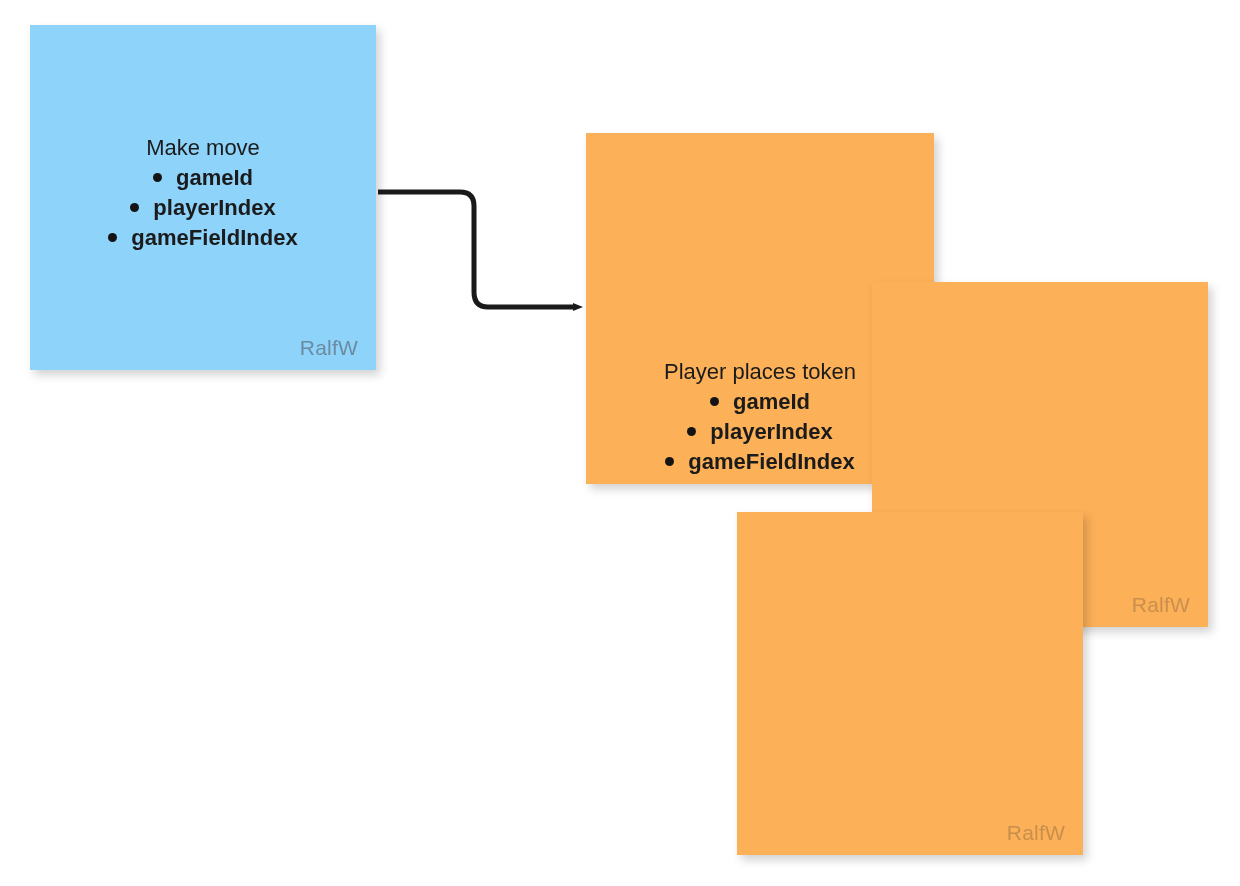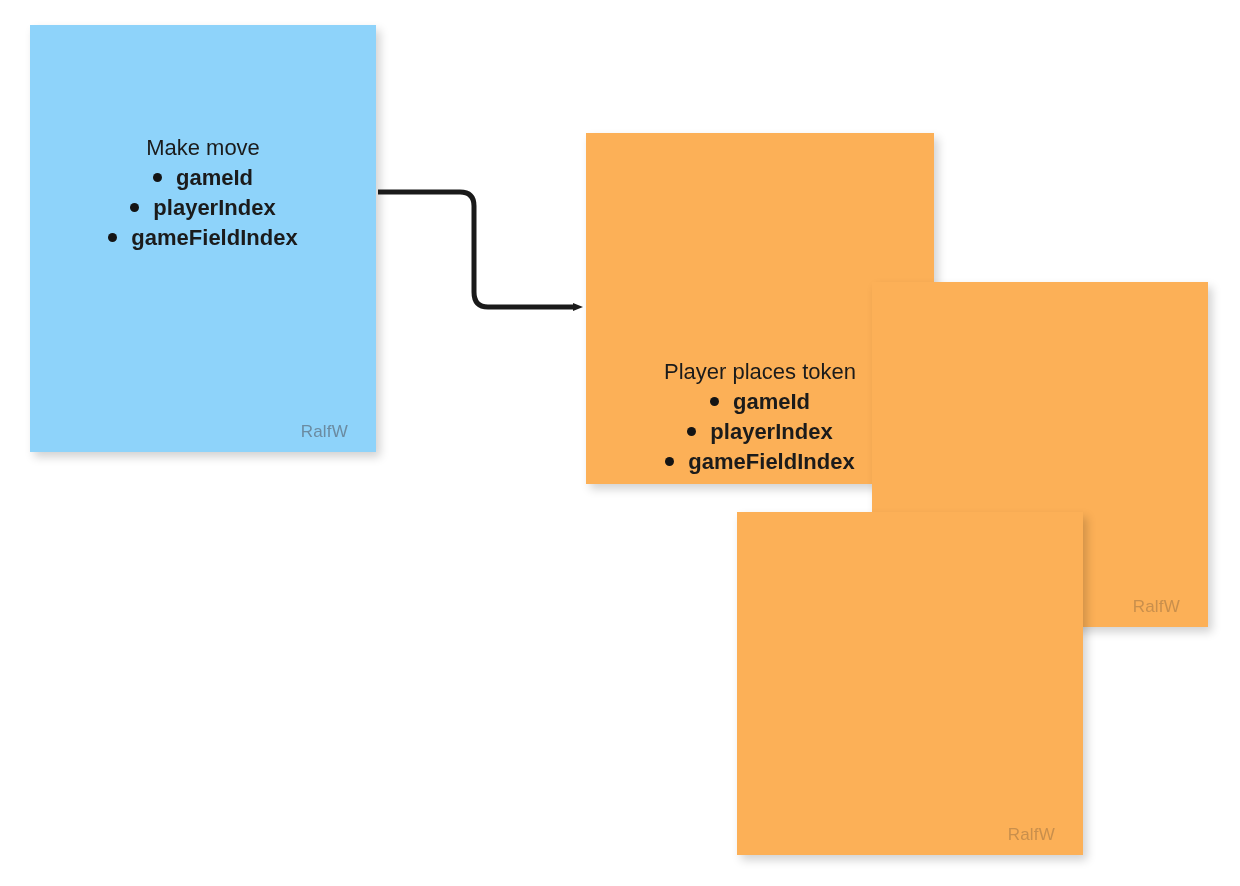--- a/index.html
+++ b/index.html
@@ -53,32 +53,32 @@
     width: 9px;
     height: 9px;
     border-radius: 50%;
     background: #141414;
     margin-right: 14px;
     position: relative;
     top: -2px;
   }
   .author {
     position: absolute;
-    right: 28px;
+    right: 18px;
     bottom: 10px;
-    font-size: 17px;
+    font-size: 21px;
     letter-spacing: 0.2px;
   }
 
   
   #note-command {
     left: 30px;
     top: 25px;
     width: 346px;
-    height: 427px;
+    height: 345px;
     background: #8ed3fa;
   }
   #note-command .note-body { top: 108px; }
   #note-command .author { color: #6b8ba1; }
 
   
   #note-event-1 {
     left: 586px;
     top: 133px;
     width: 348px;

